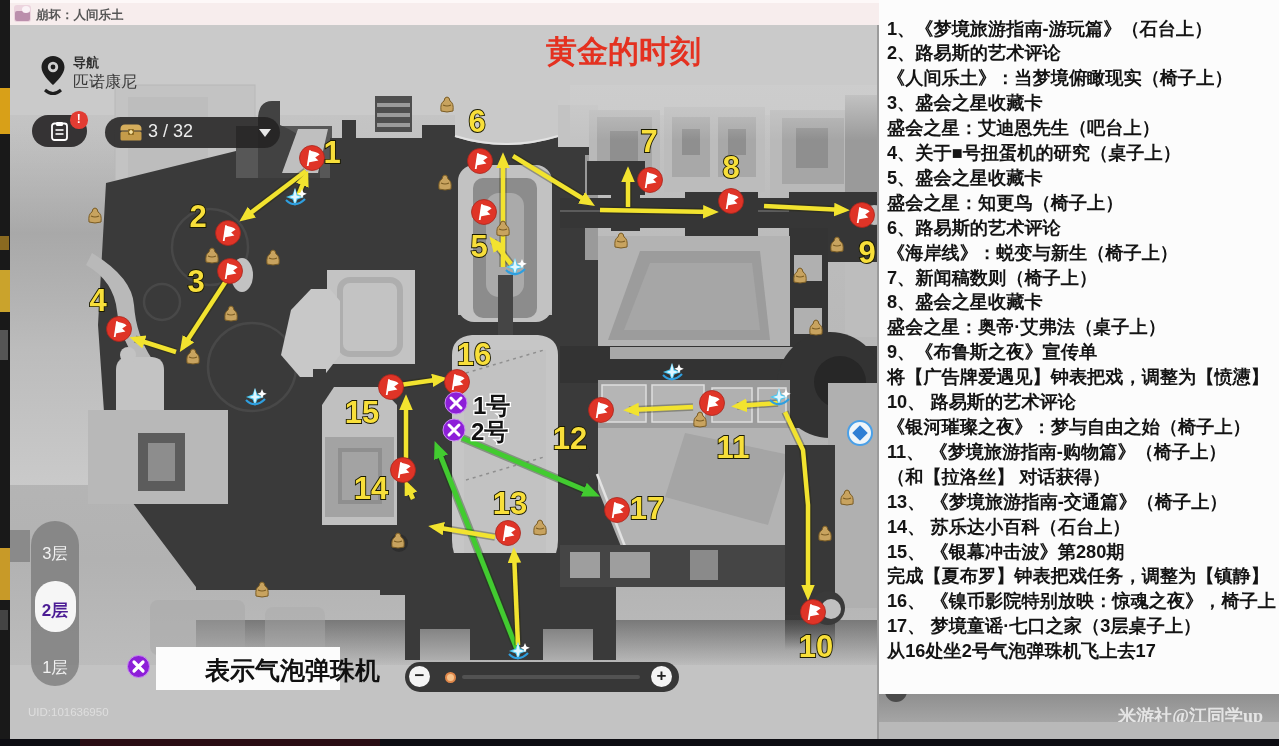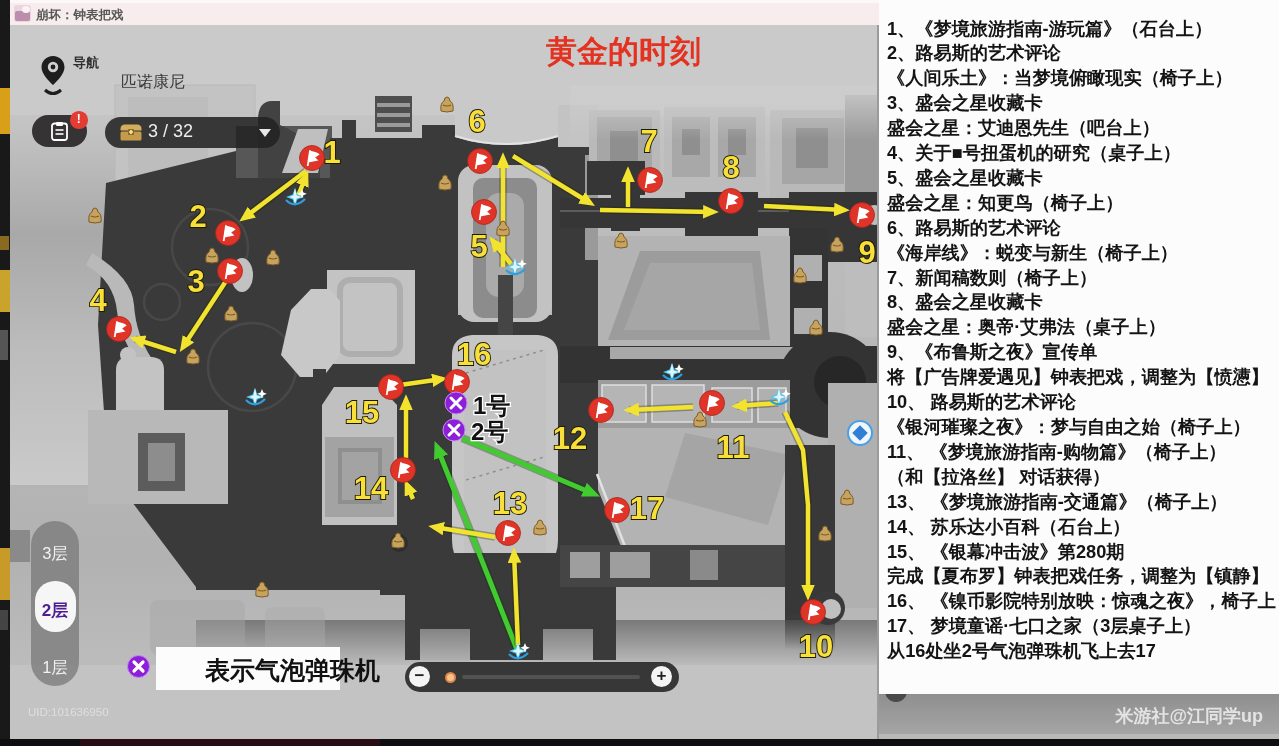--- a/index.html
+++ b/index.html
@@ -18,21 +18,21 @@
   <div class="abs" style="left:0;top:548px;width:10px;height:52px;background:#c89a28;"></div>
   <div class="abs" style="left:0;top:610px;width:8px;height:20px;background:#444;"></div>
 </div>
 
 <div class="abs" style="left:10px;top:0;width:869px;height:28px;background:#f7eded;">
   <div class="abs" style="left:0;top:0;width:869px;height:3px;background:#fdf8f8;"></div>
   <div class="abs" style="left:4px;top:5px;width:17px;height:17px;background:#ecd4de;border-radius:3px;overflow:hidden;">
     <div class="abs" style="left:1px;top:6px;width:15px;height:10px;background:#bb8fac;border-radius:2px;"></div>
     <div class="abs" style="left:8px;top:1px;width:8px;height:7px;background:#faf2f6;border-radius:50%;"></div>
   </div>
-  <div class="abs" style="left:26px;top:7px;font-size:12.5px;color:#565656;font-weight:bold;">崩坏：钟表把戏</div>
+  <div class="abs" style="left:26px;top:7px;font-size:12.5px;color:#565656;font-weight:bold;">崩坏：人间乐土</div>
 </div>
 
 <div class="abs" style="left:10px;top:25px;width:869px;height:714px;overflow:hidden;">
 <svg width="869" height="714" viewBox="0 0 869 714">
   <defs>
     <linearGradient id="bgv" x1="0" y1="0" x2="0" y2="1">
       <stop offset="0" stop-color="#cbcbcb"></stop>
       <stop offset="0.25" stop-color="#bdbdbd"></stop>
       <stop offset="0.75" stop-color="#b2b2b2"></stop>
       <stop offset="1" stop-color="#c3c3c3"></stop>
@@ -349,21 +349,21 @@
 </div>
 
 <div class="abs" style="left:40px;top:52px;width:220px;height:60px;">
   <svg width="26" height="50" viewBox="0 0 26 50" style="position:absolute;left:0;top:2px;">
     <path d="M13,2 C6.4,2 1.5,7 1.5,13.2 C1.5,20 9,27 13,31 C17,27 24.5,20 24.5,13.2 C24.5,7 19.6,2 13,2 Z" fill="#1e1e1e"></path>
     <circle cx="13" cy="13" r="5.2" fill="#cfcfcf"></circle>
       <circle cx="13" cy="13" r="2.4" fill="#1e1e1e"></circle>
     <path d="M5,36 Q13,43 21,36" stroke="#1e1e1e" stroke-width="3" fill="none"></path>
   </svg>
   <div class="abs" style="left:33px;top:2px;font-size:13px;font-weight:bold;color:#2e2e2e;">导航</div>
-  <div class="abs" style="left:33px;top:20px;font-size:16px;color:#3a3a3a;margin-left:48px;">匹诺康尼</div>
+  <div class="abs" style="left:33px;top:20px;font-size:16px;color:#3a3a3a;">匹诺康尼</div>
 </div>
 
 <div class="abs" style="left:32px;top:115px;width:55px;height:32px;background:rgba(38,36,37,0.9);border-radius:16px;">
   <svg width="17" height="19" viewBox="0 0 17 19" style="position:absolute;left:19px;top:7px;">
     <rect x="1" y="1.5" width="15" height="16.5" rx="2.5" fill="none" stroke="#fff" stroke-width="1.8"></rect>
     <rect x="5" y="0" width="7" height="4" rx="1.2" fill="#fff"></rect>
     <line x1="4.5" y1="8" x2="12.5" y2="8" stroke="#fff" stroke-width="1.6"></line>
     <line x1="4.5" y1="12" x2="12.5" y2="12" stroke="#fff" stroke-width="1.6"></line>
   </svg>
 </div>
@@ -430,20 +430,20 @@
     <div>13、 《梦境旅游指南-交通篇》（椅子上）</div>
     <div>14、 苏乐达小百科（石台上）</div>
     <div>15、 《银幕冲击波》第280期</div>
     <div>完成【夏布罗】钟表把戏任务，调整为【镇静】</div>
     <div>16、 《镍币影院特别放映：惊魂之夜》，椅子上</div>
     <div>17、 梦境童谣·七口之家（3层桌子上）</div>
     <div>从16处坐2号气泡弹珠机飞上去17</div>
   </div>
 </div>
 
-<div class="abs" style="left:879px;top:694px;width:400px;height:40px;background:linear-gradient(#8f8f8f,#a5a5a5);overflow:hidden;">
+<div class="abs" style="left:879px;top:694px;width:400px;height:28px;background:linear-gradient(#8f8f8f,#a5a5a5);overflow:hidden;font-family:Liberation Serif, serif;">
     <div class="abs" style="left:6px;top:-6px;width:22px;height:14px;background:#4a4a4a;border-radius:0 0 11px 11px;"></div>
   <div class="abs" style="right:16px;top:10px;font-size:18px;font-weight:bold;color:rgba(255,255,255,0.72);">米游社@江同学up</div>
 </div>
 
 <div class="abs" style="left:0;top:739px;width:1279px;height:7px;background:#0d0d12;">
   <div class="abs" style="left:80px;top:0;width:300px;height:7px;background:#2a0d14;"></div>
 </div>
 
 </body></html>

